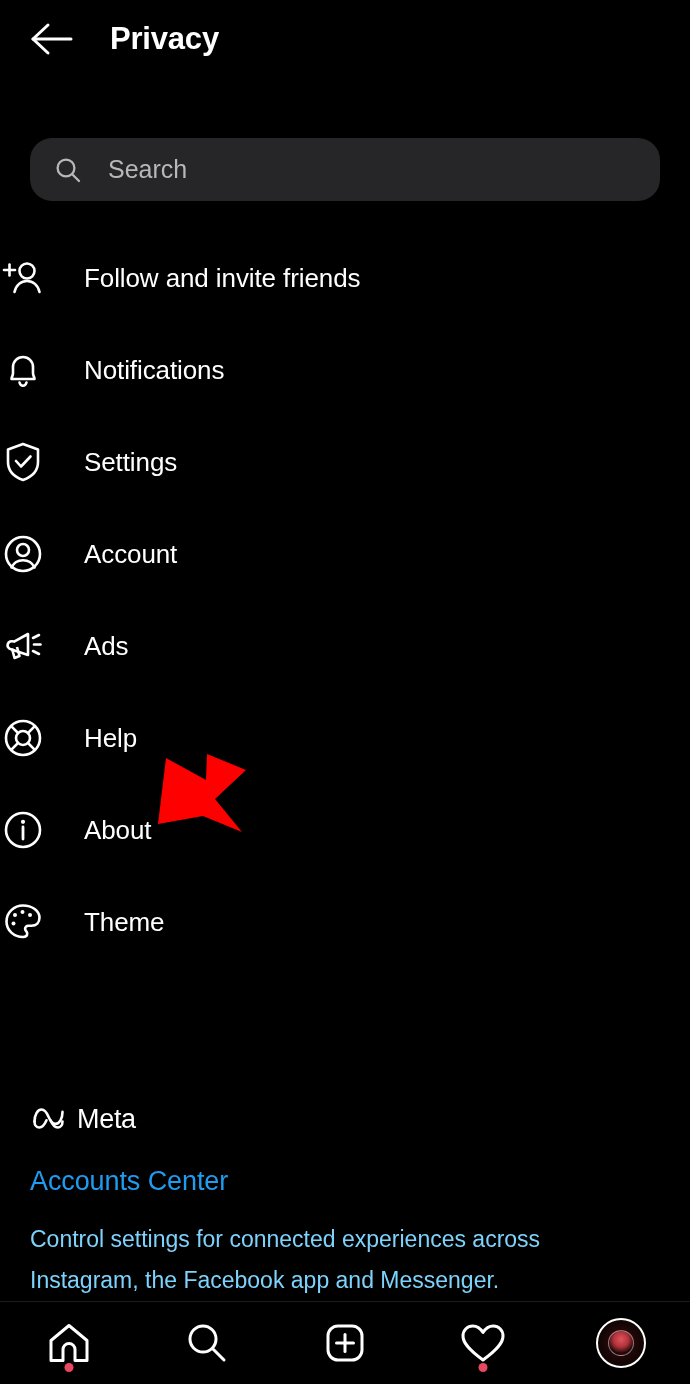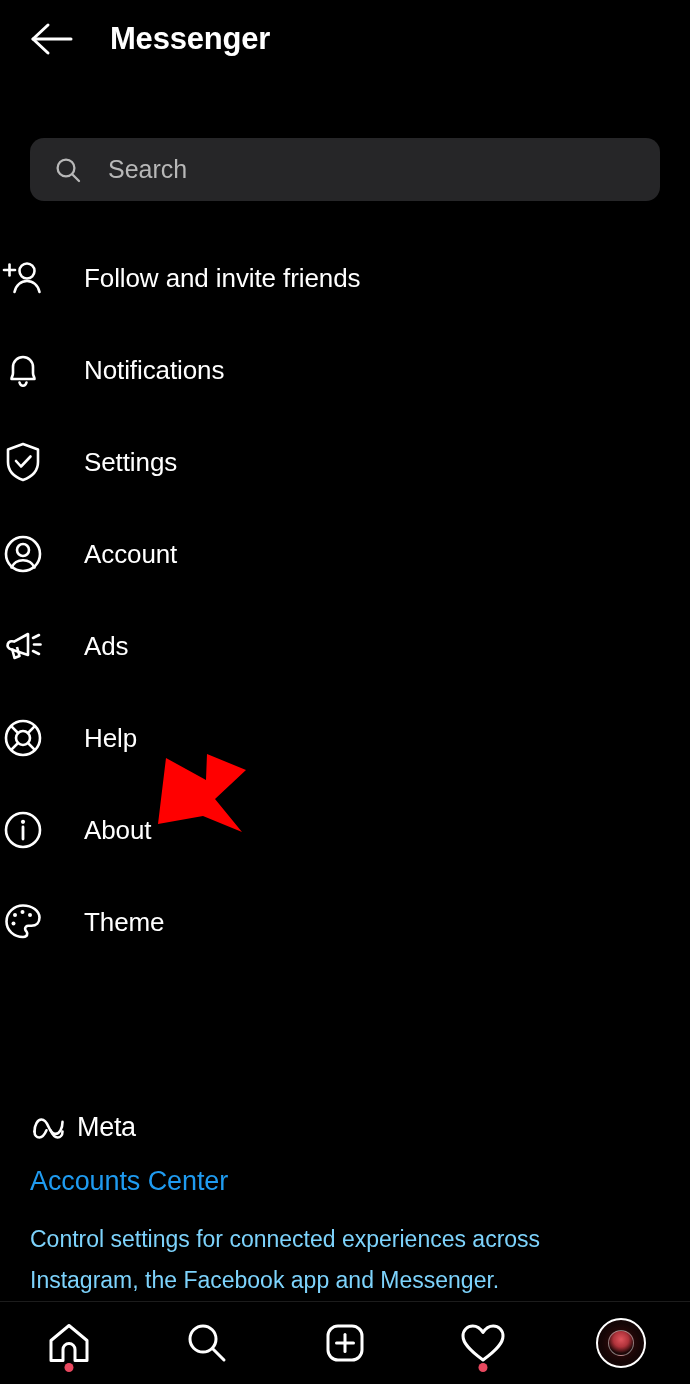--- a/index.html
+++ b/index.html
@@ -44,21 +44,21 @@
   }
 
   
   .search-wrap {
     position: absolute;
     top: 138px;
     left: 30px;
     width: 630px;
     height: 63px;
     background: #262628;
-    border-radius: 14px;
+    border-radius: 22px;
     display: flex;
     align-items: center;
     cursor: text;
   }
   .search-icon {
     margin-left: 24px;
     display: flex;
     align-items: center;
   }
   .search-placeholder {
@@ -97,21 +97,20 @@
 
   
   .meta-section {
     position: absolute;
     top: 1104px;
     left: 30px;
     width: 630px;
   }
   .meta-brand {
     display: flex;
-    align-items: center;
     height: 46px;
   }
   .meta-word {
     font-size: 27px;
     margin-left: 9px;
     color: #fff;
     letter-spacing: -0.3px;
   }
   .accounts-center {
     margin-top: 16px;
@@ -197,21 +196,21 @@
 </head>
 <body>
 
 <div class="header">
   <div class="back-btn">
     <svg width="44" height="34" viewBox="0 0 44 34">
       <line x1="3" y1="17" x2="41" y2="17" stroke="#fff" stroke-width="3" stroke-linecap="round"></line>
       <polyline points="18,3 3,17 18,31" fill="none" stroke="#fff" stroke-width="3" stroke-linecap="round" stroke-linejoin="round"></polyline>
     </svg>
   </div>
-  <div class="page-title">Messenger</div>
+  <div class="page-title">Privacy</div>
 </div>
 
 <div class="search-wrap">
   <span class="search-icon">
     <svg width="28" height="28" viewBox="0 0 28 28">
       <circle cx="12" cy="12" r="8.4" fill="none" stroke="#b8b8b8" stroke-width="2.3"></circle>
       <line x1="18.2" y1="18.2" x2="25" y2="25" stroke="#b8b8b8" stroke-width="2.3" stroke-linecap="round"></line>
     </svg>
   </span>
   <span class="search-placeholder">Search</span>

